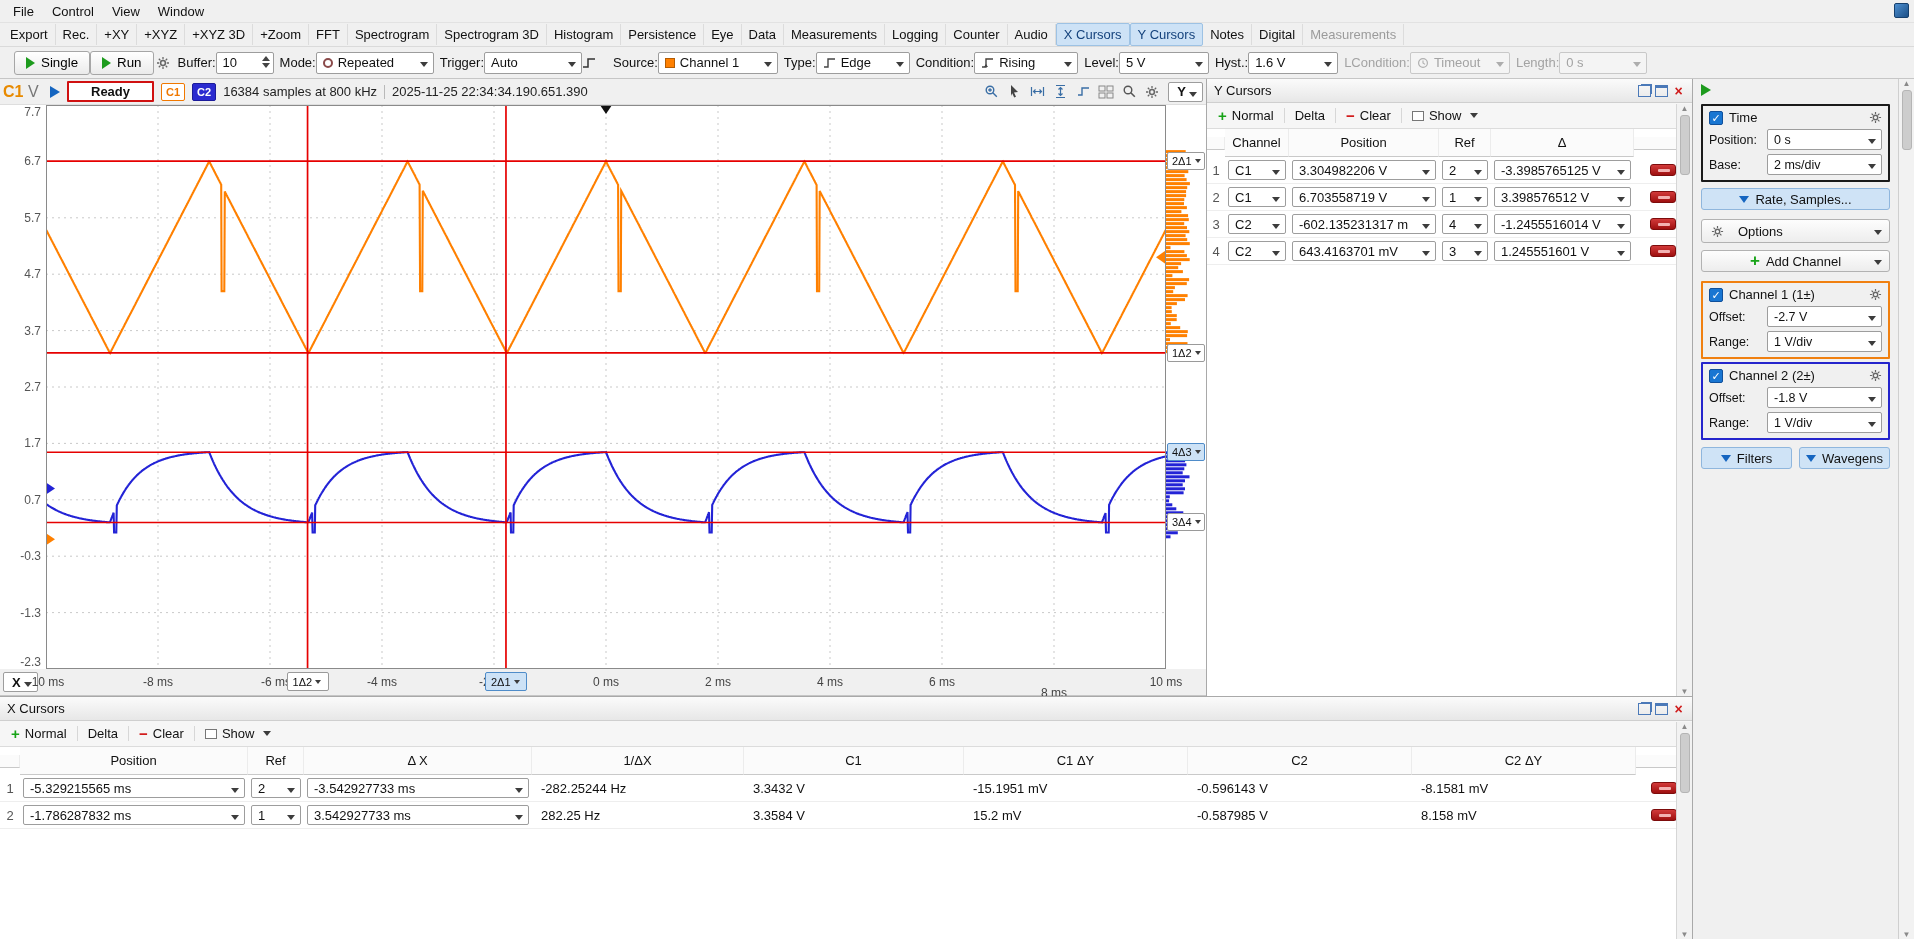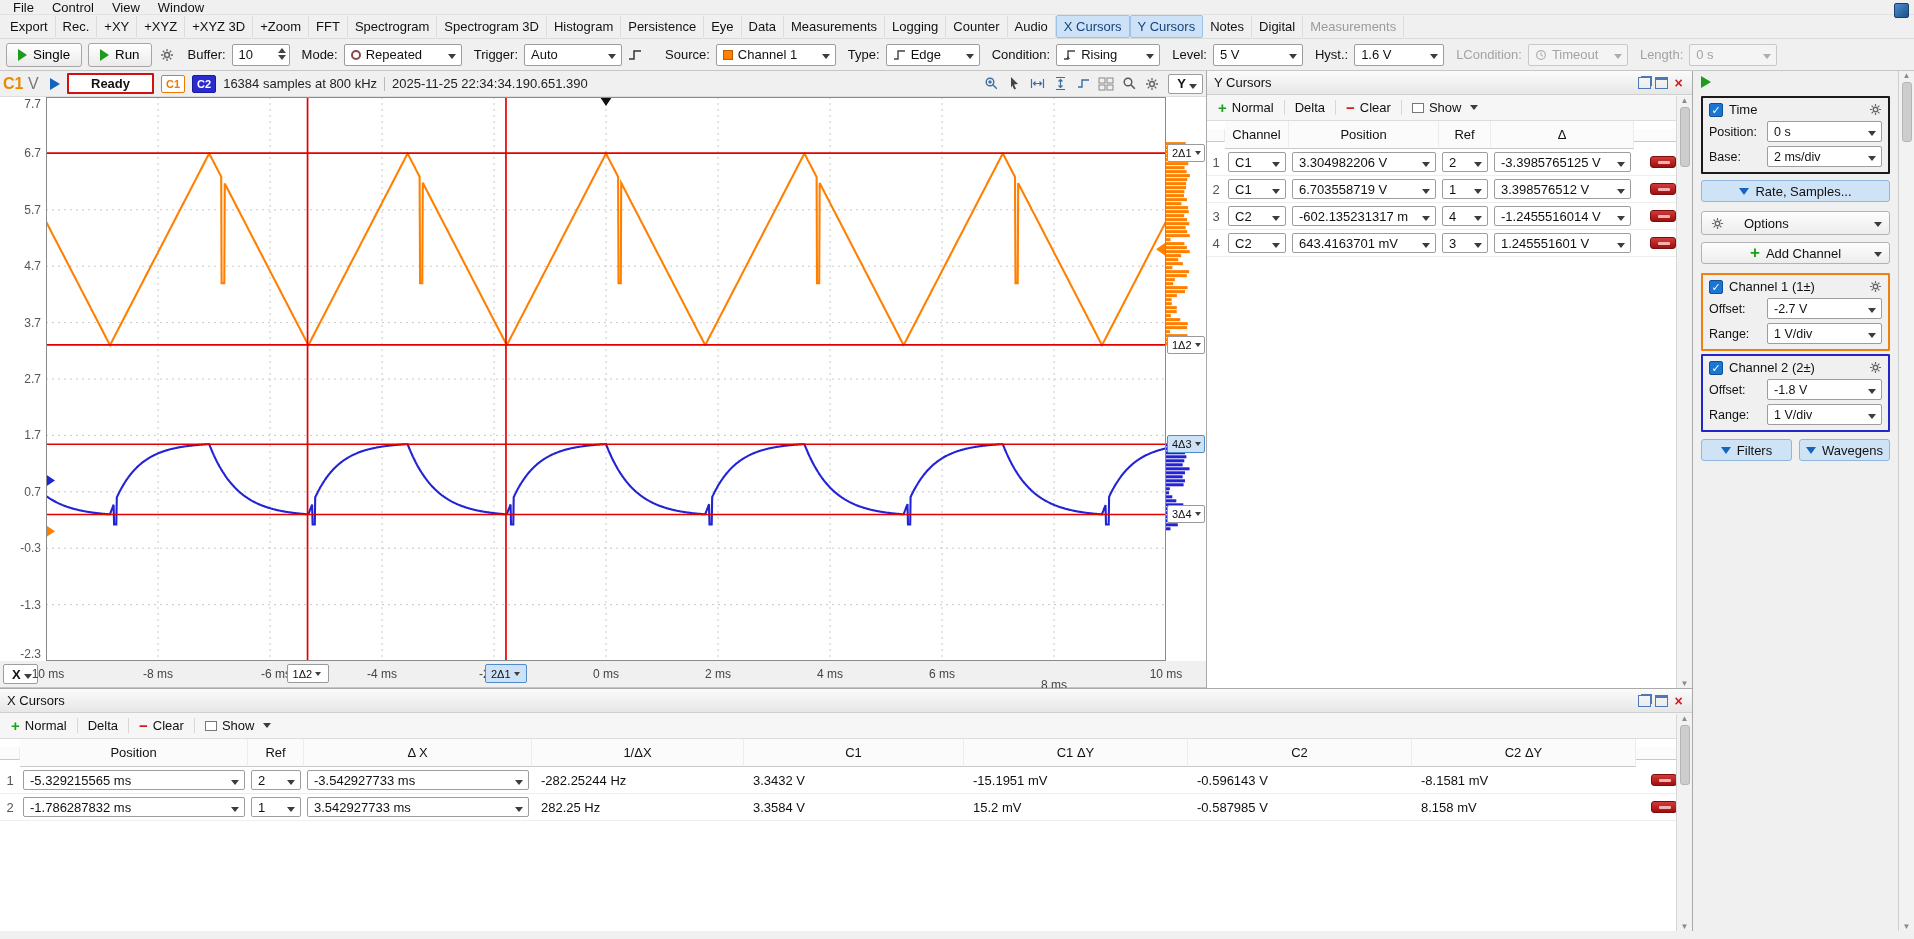--- a/index.html
+++ b/index.html
@@ -1,27 +1,27 @@
 <!DOCTYPE html>
 <html><head>
 <meta charset="utf-8">
 <style>
 *{box-sizing:border-box;margin:0;padding:0}
 html,body{width:1914px;height:939px;overflow:hidden}
 body{font-family:"Liberation Sans",sans-serif;font-size:13px;background:#f0f0f0;color:#111}
 b{font-weight:bold}
 
-.menubar{height:15px;display:flex;align-items:center;padding:0 4px;background:#f0f0f0;border-bottom:1px solid #e2e2e2;position:relative}
+.menubar{height:23px;display:flex;align-items:center;padding:0 4px;background:#f0f0f0;border-bottom:1px solid #e2e2e2;position:relative}
 .menu-item{padding:2px 9px;cursor:default}
 .app-corner-icon{position:absolute;right:5px;top:3px;width:15px;height:15px;background:linear-gradient(135deg,#4d8fd0,#1c4f86);border:1px solid #16406e;border-radius:2px}
 .tabbar{height:24px;display:flex;align-items:center;background:#f0f0f0;padding:0 3px;border-bottom:1px solid #dadada}
 .tab{padding:3px 7px;border-right:1px solid #dcdcdc;white-space:nowrap;cursor:default}
 .tab.active{background:#cde2f6;border:1px solid #9dc2e4;border-radius:2px;color:#14427c}
 .tab.disabled{color:#9b9b9b}
-.controlbar{height:32px;display:flex;align-items:center;gap:6px;padding:0 6px;background:#f0f0f0;border-bottom:1px solid #c6c6c6;white-space:nowrap}
+.controlbar{height:32px;display:flex;align-items:center;gap:0;padding:0 14px;background:#f0f0f0;border-bottom:1px solid #c6c6c6;white-space:nowrap}
 .btn{display:inline-flex;align-items:center;gap:6px;background:linear-gradient(#ffffff,#ebebeb);border:1px solid #a6a6a6;border-radius:3px;padding:0 11px;height:24px;cursor:default}
 .tri-right{width:0;height:0;border-top:6px solid transparent;border-bottom:6px solid transparent;border-left:9px solid #1d9b1d}
 .lbl{margin-left:6px}
 .lbl.dis{color:#a3a3a3}
 .dd{display:inline-flex;align-items:center;background:#fff;border:1px solid #9d9d9d;border-radius:2px;height:22px;padding:0 18px 0 6px;position:relative;white-space:nowrap;cursor:default}
 .dd.dis{color:#a3a3a3;background:#f4f4f4;border-color:#c8c8c8}
 .caret{position:absolute;right:5px;top:9px;width:0;height:0;border-left:4px solid transparent;border-right:4px solid transparent;border-top:5px solid #3c3c3c}
 .dd.dis .caret{border-top-color:#adadad}
 .caret.inline{position:static;margin-left:4px;display:inline-block}
 .spin{position:absolute;right:3px;top:3px;display:flex;flex-direction:column;gap:2px}
@@ -107,21 +107,21 @@
 .group.ch2{border-color:#2525cc;margin-top:3px}
 .grow{display:flex;align-items:center;margin-top:4px}
 .grow.head{margin-top:1px}
 .gtitle{flex:1}
 .glbl{width:58px;font-size:12.5px}
 .grow .dd{flex:1;height:21px;font-size:12.5px}
 .cb{width:14px;height:14px;background:#1976d2;border:1px solid #10509b;border-radius:2px;color:#fff;font-size:11px;line-height:12px;text-align:center;margin-right:6px}
 .gear{display:inline-flex;width:14px;justify-content:center}
 .blue-btn{display:flex;align-items:center;justify-content:center;gap:6px;background:#cfe3f6;border:1px solid #8fb6dd;border-radius:3px;height:22px;margin-top:6px;cursor:default}
 .dl-ic{width:0;height:0;border-left:5px solid transparent;border-right:5px solid transparent;border-top:7px solid #1565c0}
-.options-dd{display:flex;align-items:center;gap:20px;background:linear-gradient(#fdfdfd,#ededed);border:1px solid #b2b2b2;border-radius:3px;height:24px;margin-top:9px;padding:11px 8px;position:relative}
+.options-dd{display:flex;align-items:center;gap:14px;background:linear-gradient(#fdfdfd,#ededed);border:1px solid #b2b2b2;border-radius:3px;height:24px;margin-top:9px;padding:11px 8px;position:relative}
 .options-dd .caret{right:7px;top:10px}
 .addch{display:flex;align-items:center;justify-content:center;gap:6px;background:linear-gradient(#fdfdfd,#ededed);border:1px solid #b2b2b2;border-radius:3px;height:22px;margin-top:7px;position:relative}
 .plus.big{font-size:17px}
 .fw-row{display:flex;gap:7px}
 .fw-row .blue-btn{flex:1;margin-top:7px}
 .vscroll.far{top:0;right:0;border-left:1px solid #cfcfcf}
 .panel-fill{flex:1;background:#fff}
 </style>
 </head>
 <body>

